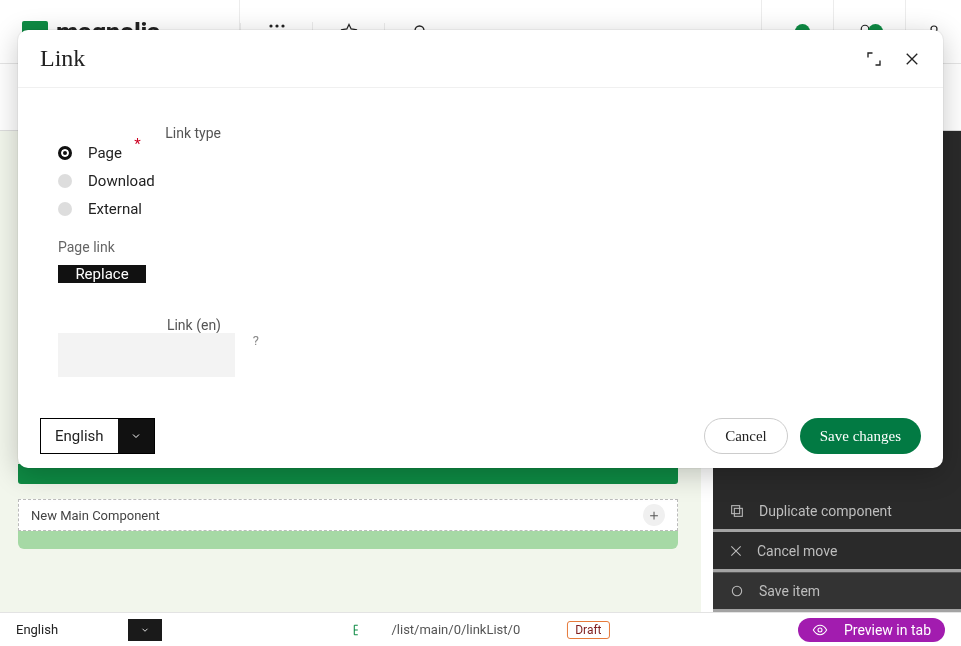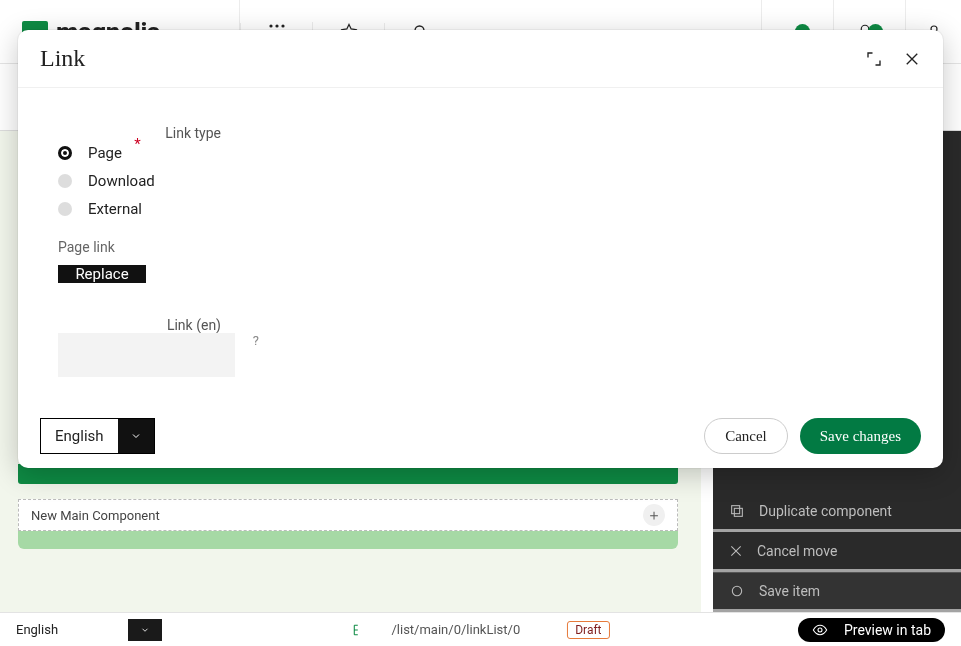--- a/index.html
+++ b/index.html
@@ -77,21 +77,21 @@
       display: flex; align-items: center; gap: 0px;
     }
     .bb-lang-btn {
       width: 34px; height: 22px; background: #1a1a1a; color: #fff;
       display:flex; align-items:center; justify-content:center; margin-left: 70px;
     }
     .bb-center { position:absolute; left:50%; transform:translateX(-50%);
       display:flex; align-items:center; gap:26px; }
     .draft-badge { border:1px solid #e67a3a; color:#7f1d1d; border-radius:3px;
       padding: 1px 7px; font-size: 12px; margin-left: 21px; }
-    .preview-btn { margin-left: auto; background:#000000; color:#fff;
+    .preview-btn { margin-left: auto; background:#a21caf; color:#fff;
       border-radius: 999px; padding: 4px 14px; font-size: 14px;
       display:flex; align-items:flex-end; gap:16px; }
 
     
     .dialog {
       position: absolute; top: 30px; left: 18px; right: 18px;
       background: #fff; border-radius: 10px;
       box-shadow: 0 6px 28px rgba(0,0,0,0.22), 0 0 0 1px rgba(0,0,0,0.04);
       display: flex; flex-direction: column;
       height: 438px;

